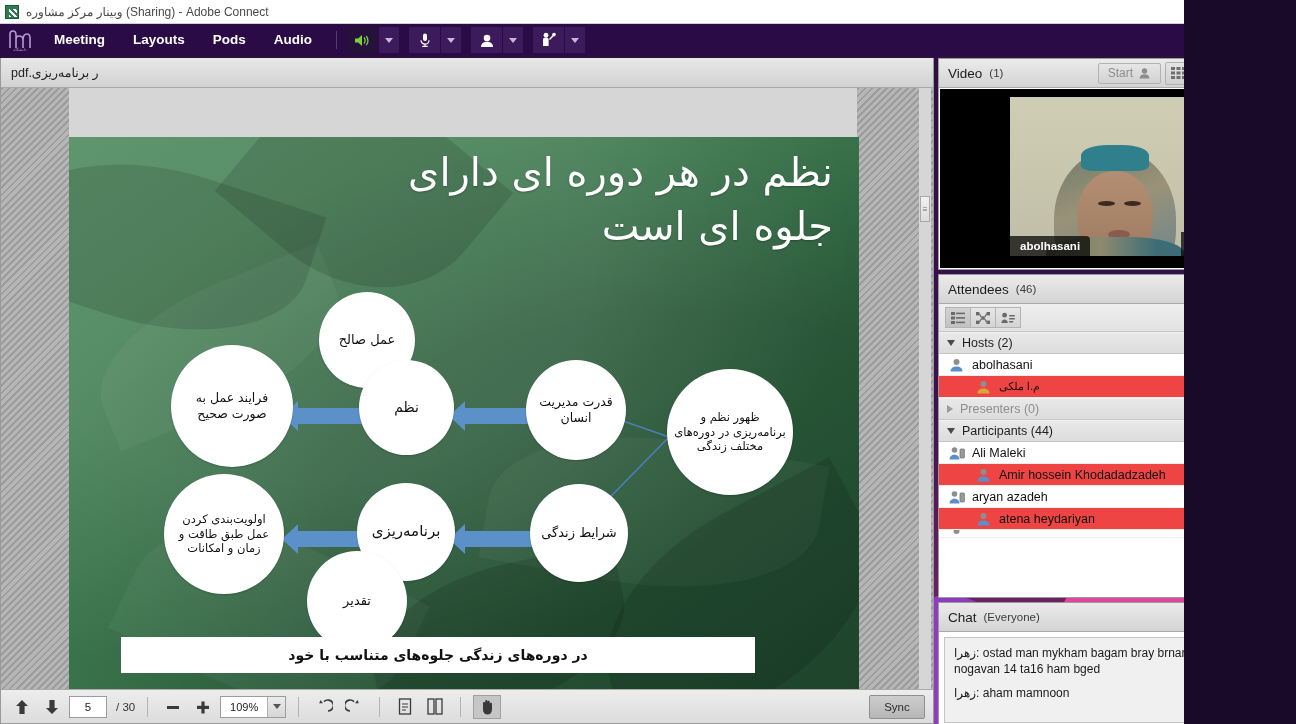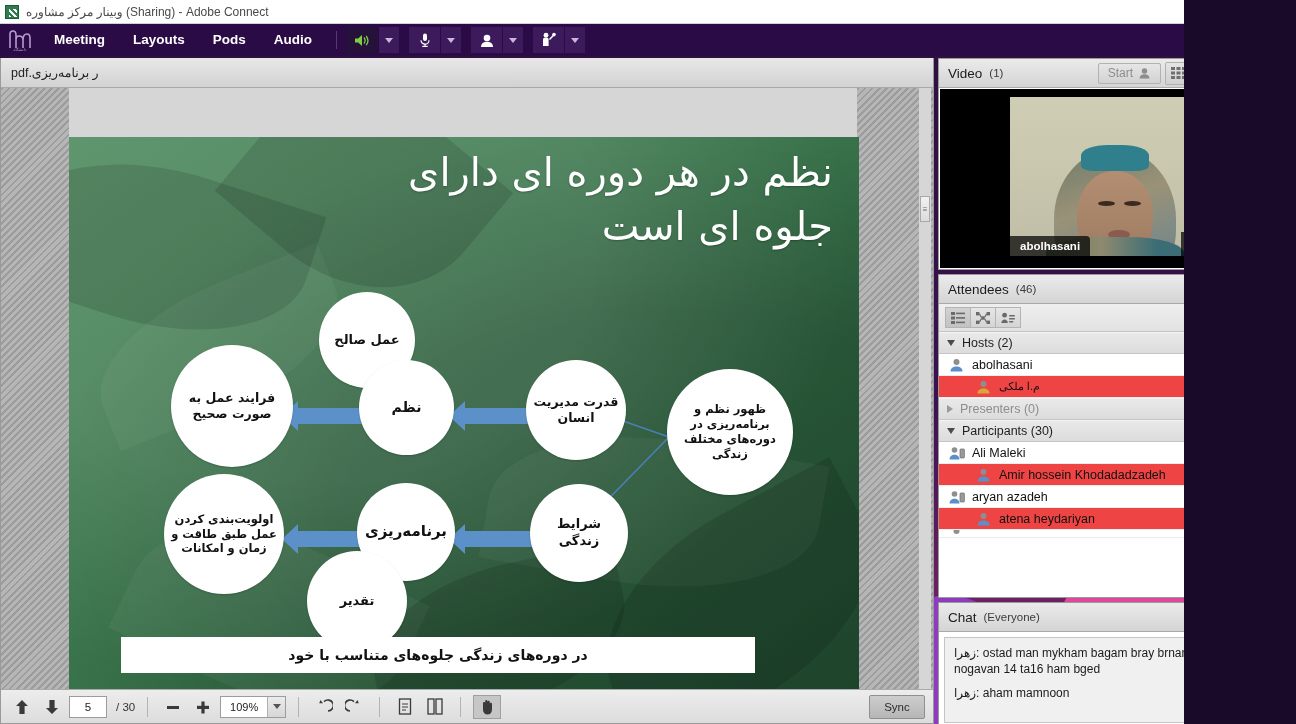--- a/index.html
+++ b/index.html
@@ -127,21 +127,21 @@
   .slide-title {
     position:absolute; right:26px; top:8px; width:440px;
     color:#fff; font-size:40px; line-height:1.36; text-align:right;
     direction:rtl; font-family:"DejaVu Sans", sans-serif; font-weight:400;
     text-shadow:0 1px 2px rgba(0,0,0,.25);
   }
 
   .node {
     position:absolute; border-radius:50%; background:#fff;
     display:flex; align-items:center; justify-content:center; text-align:center;
-    direction:rtl; color:#111; font-weight:bold;
+    direction:rtl; color:#111; font-weight:normal;
     font-family:"DejaVu Sans", sans-serif;
     line-height:1.3; box-shadow:0 1px 2px rgba(0,0,0,.18);
     padding:6px;
   }
   .arrow { position:absolute; height:16px; background:#5b90c9; }
   .arrow:before {
     content:""; position:absolute; left:-15px; top:-7px;
     border-top:15px solid transparent; border-bottom:15px solid transparent;
     border-right:16px solid #5b90c9;
   }
@@ -691,21 +691,21 @@
           <span class="nm" style="direction:rtl;text-align:left;font-size:11px;">م.ا ملکی</span>
         </div>
 
         <div class="grp dim">
           <span class="tri closed"></span>
           <span>Presenters (0)</span>
         </div>
 
         <div class="grp">
           <span class="tri"></span>
-          <span>Participants (30)</span>
+          <span>Participants (44)</span>
         </div>
         <div class="att-row">
           <span class="avt">
             <svg width="16" height="14" viewBox="0 0 16 14">
                 <circle cx="5.5" cy="4" r="2.8" fill="#8e8e8e"></circle>
                 <path d="M0.5 13.5c0-3 2.2-4.7 5-4.7s5 1.7 5 4.7z" fill="#5b8fc9"></path>
                 <rect x="11" y="3" width="4.4" height="9" rx="0.8" fill="#9a9a9a" stroke="#6a6a6a" stroke-width=".7"></rect>
               </svg>
           </span>
           <span class="nm">Ali Maleki</span>

